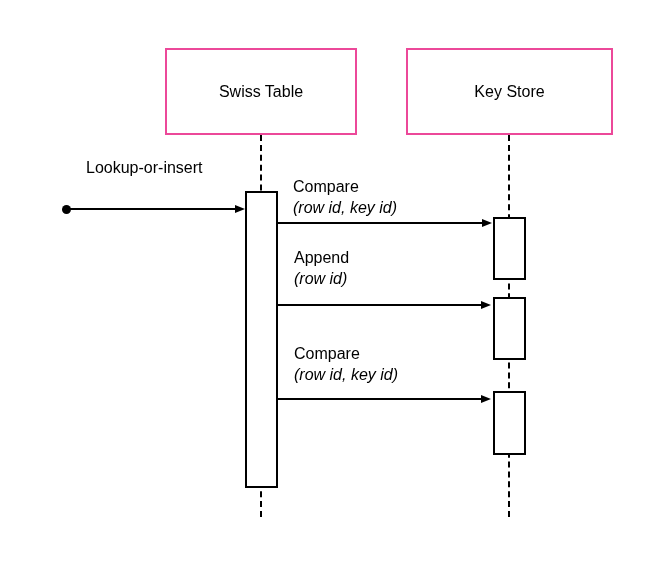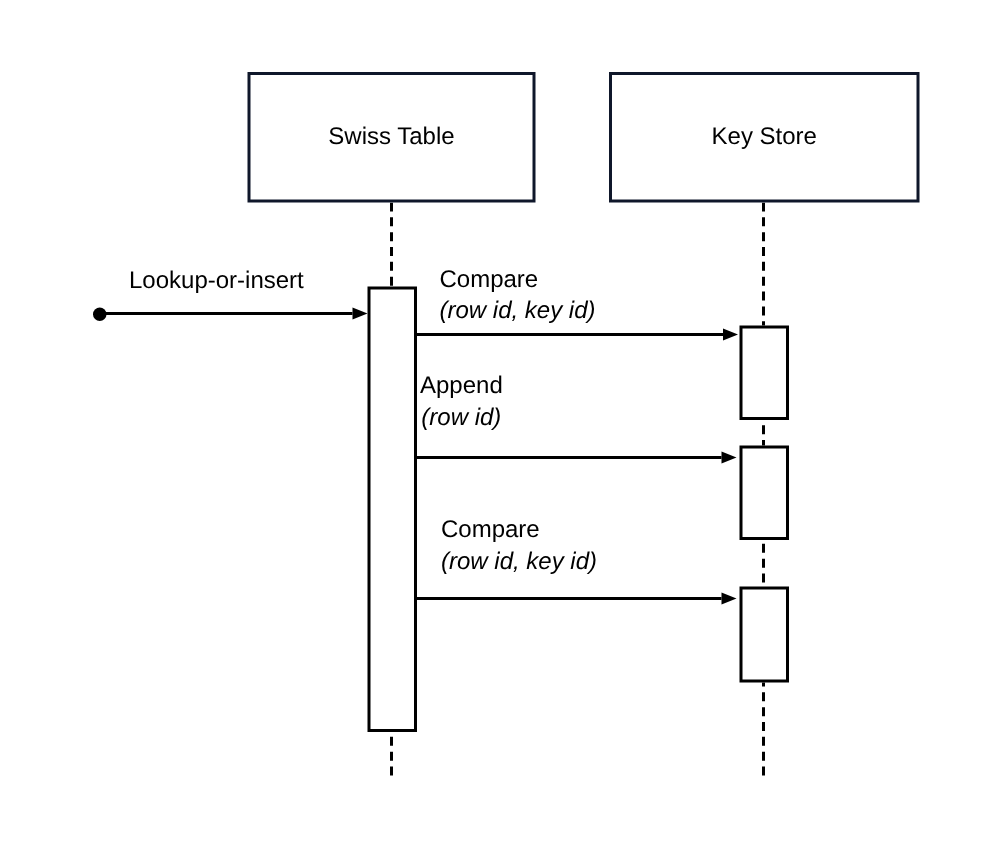--- a/index.html
+++ b/index.html
@@ -14,21 +14,21 @@
     height: 571px;
     background: #ffffff;
     overflow: hidden;
     color: #000000;
   }
 
   
   .participant {
     position: absolute;
     box-sizing: border-box;
-    border: 2px solid #0f172a;
+    border: 2px solid #ec4899;
     background: #ffffff;
     display: flex;
     align-items: center;
     justify-content: center;
     font-size: 16px;
     z-index: 3;
   }
   #p-swiss { left: 165px; top: 48px; width: 192px; height: 87px; }
   #p-key   { left: 406px; top: 48px; width: 207px; height: 87px; text-align: right; }
 
@@ -91,23 +91,23 @@
 
   
   .msg-label {
     position: absolute;
     font-size: 16px;
     line-height: 21px;
     white-space: nowrap;
     z-index: 5;
   }
   .msg-args { font-style: italic; }
-  #lbl-lookup   { left: 86px;  top: 157px; margin-top: 20px; }
+  #lbl-lookup   { left: 86px;  top: 157px; }
   #lbl-compare1 { left: 293px; top: 176px; }
-  #lbl-append   { left: 280px; top: 247px; text-align: center; }
+  #lbl-append   { left: 294px; top: 247px; }
   #lbl-compare2 { left: 294px; top: 343px; }
 </style>
 </head>
 <body>
 
 <div class="diagram">
 
   <div class="lifeline" id="ll-swiss"></div>
   <div class="lifeline" id="ll-key"></div>
 

